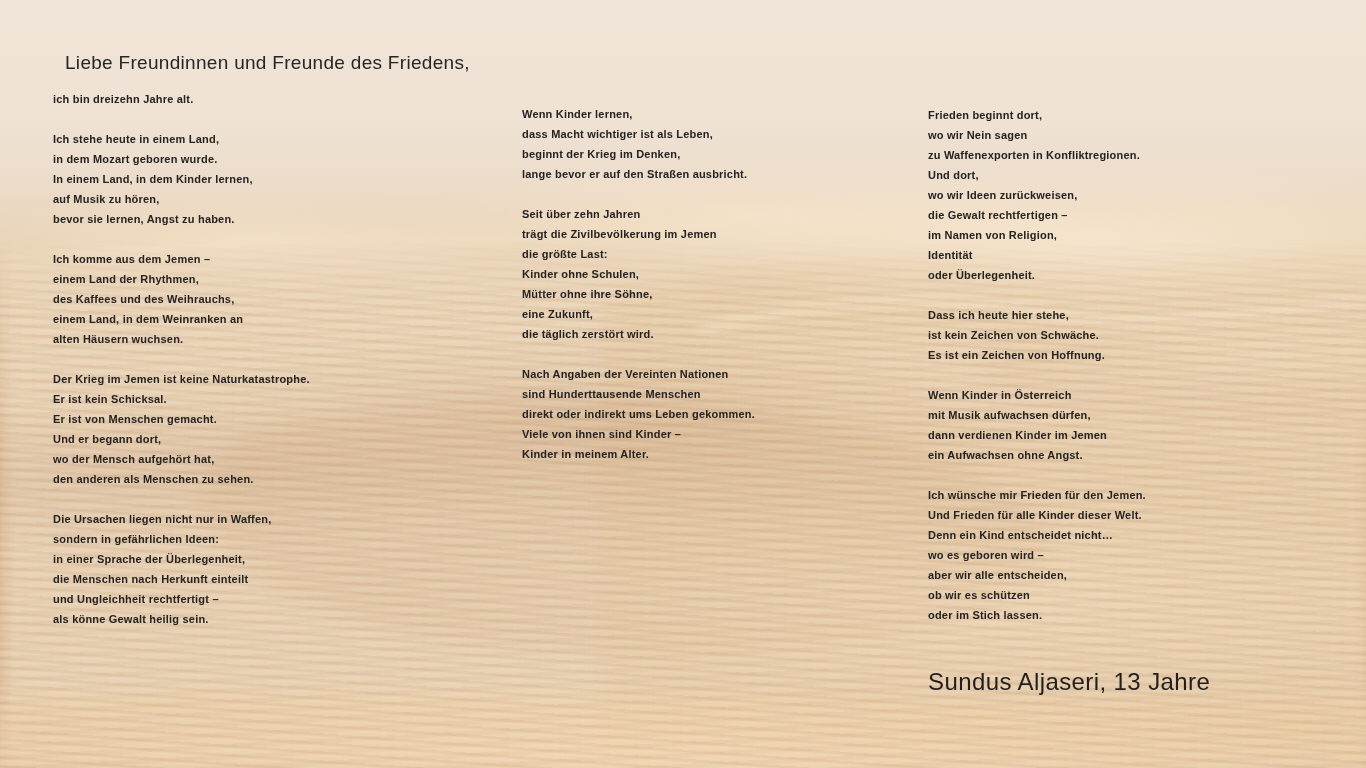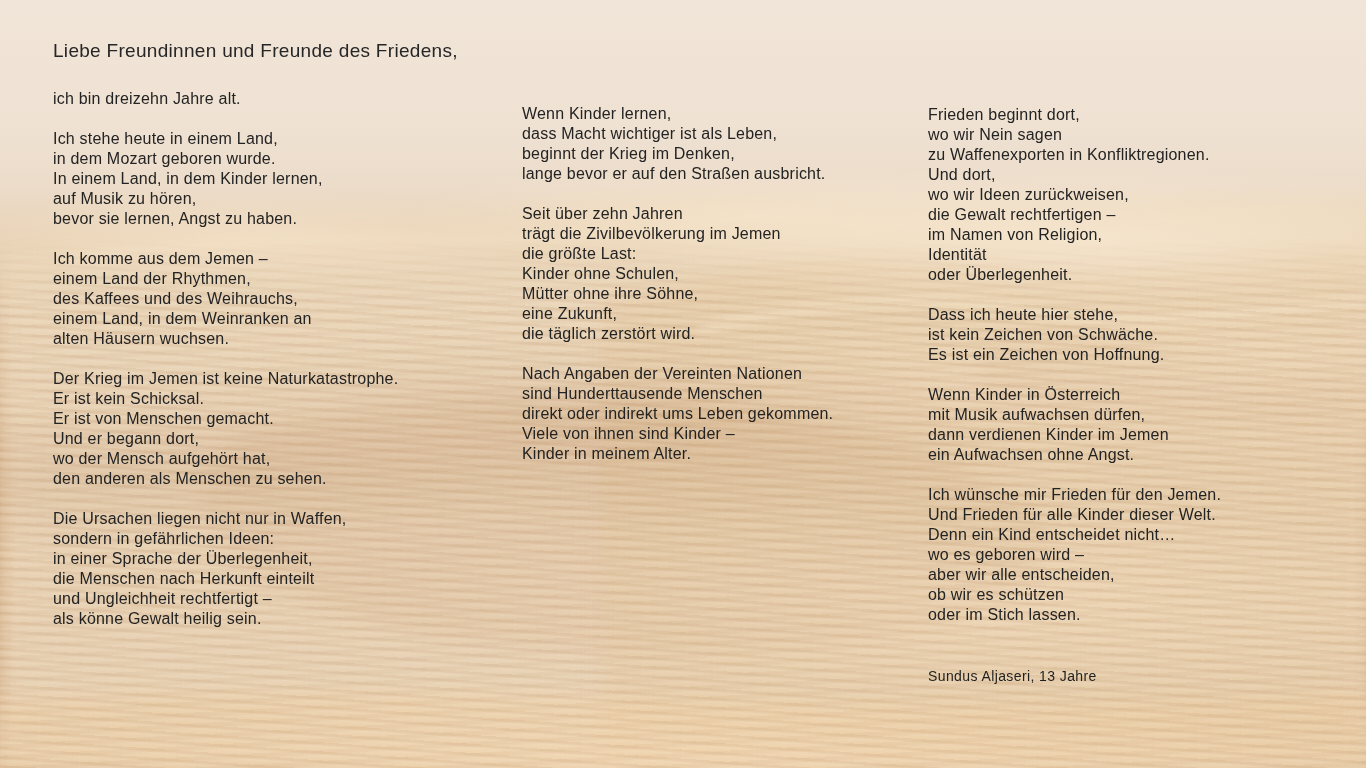--- a/index.html
+++ b/index.html
@@ -46,31 +46,31 @@
         rgba(169,122,80,0.0) 8px, rgba(169,122,80,0.0) 9px),
       repeating-linear-gradient(177deg,
         rgba(160,112,72,0.06) 0px, rgba(160,112,72,0.06) 3px,
         rgba(255,244,226,0.06) 6px, rgba(255,244,226,0.0) 11px);
     -webkit-mask-image:linear-gradient(180deg,transparent 0,#000 70px);
             mask-image:linear-gradient(180deg,transparent 0,#000 70px);
   }
   .dunes-svg{position:absolute;inset:0;}
   .letter{position:absolute;inset:0;color:var(--text-color,#232323);}
   .title{
-    position:absolute;left:53px;top:40px;margin:0;
+    position:absolute;left:53px;top:40px;margin:12px;
     font-size:19px;font-weight:500;letter-spacing:0.3px;color:#262626;
   }
-  .col{position:absolute;width:440px;font-size:16px;line-height:20px;letter-spacing:0.2px;}
+  .col{position:absolute;width:440px;font-size:11px;line-height:20px;letter-spacing:0.2px;font-weight:bold;}
   .col p{margin:0 0 20px 0;}
   .col-1{left:53px;top:89px;}
   .col-2{left:522px;top:104px;}
   .col-3{left:928px;top:105px;}
   .signature{
     position:absolute;left:928px;top:668px;
-    font-size:14px;font-weight:500;letter-spacing:0.4px;color:#1f1f1f;
+    font-size:24px;font-weight:500;letter-spacing:0.4px;color:#1f1f1f;
   }
 </style>
 </head>
 <body>
 
 <div class="scene">
   <div class="sky-sand"></div>
   <svg class="dunes-svg" width="1366" height="768" viewBox="0 0 1366 768" aria-hidden="true">
     <defs>
       <filter id="soft" x="-20%" y="-20%" width="140%" height="140%">

